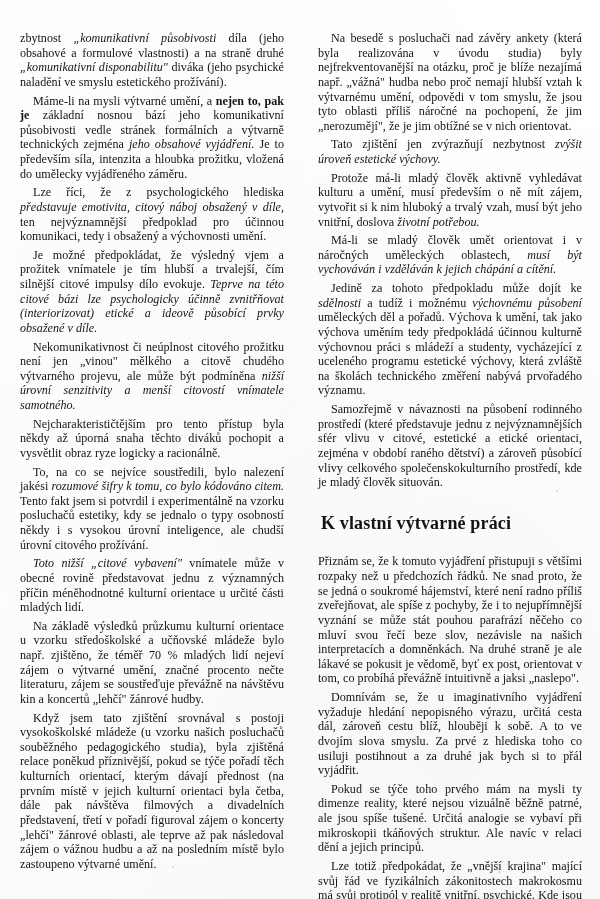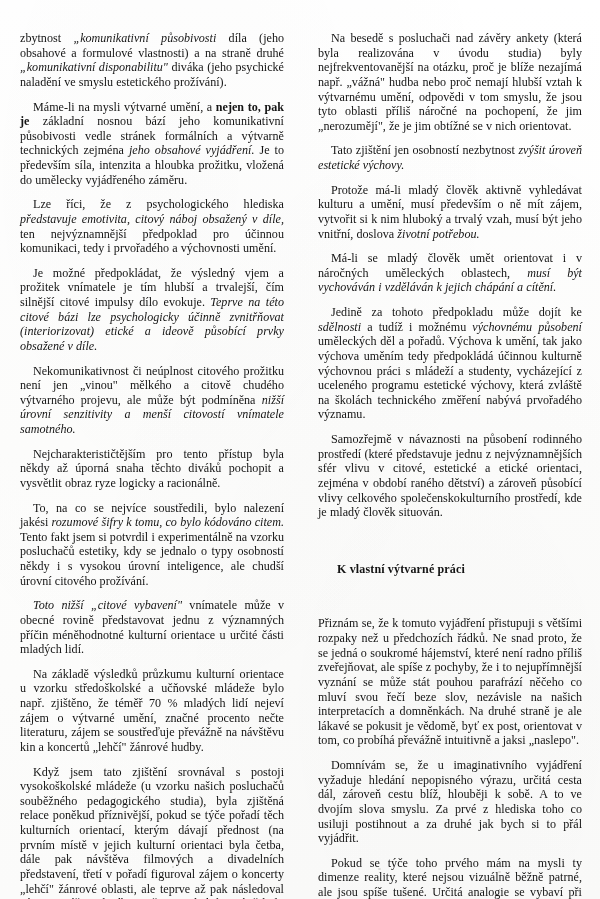--- a/index.html
+++ b/index.html
@@ -54,31 +54,31 @@
     text-indent: 13px;
     hyphens: manual;
     word-spacing: 0.1px;
     letter-spacing: 0.01px;
     color: #141414;
   }
   p.body.noindent {
     text-indent: 0;
   }
   p.body + p.body {
-    margin-top: 10px;
+    margin-top: 4px;
   }
   i, em {
     font-style: italic;
   }
   b, strong {
     font-weight: bold;
   }
   h2.section-heading {
-    margin: 16px;
-    font-size: 12px;
+    margin: 0;
+    font-size: 18px;
     line-height: 14.62px;
     font-weight: bold;
     text-align: left;
     text-indent: 3px;
     letter-spacing: 0.15px;
     color: #141414;
   }
   .spacer-before-heading { height: 26px; }
   .spacer-after-heading { height: 24px; }
 
@@ -99,33 +99,33 @@
   <div class="speck" style="left:378px; top:868px; width:3px; height:2px;"></div>
   <div class="speck" style="left:498px; top:871px; width:3px; height:2px;"></div>
   <div class="speck" style="left:172px; top:866px; width:2px; height:2px;"></div>
   <div class="speck" style="left:556px; top:490px; width:2px; height:2px;"></div>
 
   <div class="columns">
 
     <div class="col" id="left-col">
         <p class="body noindent"><span>zbytnost </span><i>„komunikativní působivosti</i><span> díla (jeho obsahové a formulové vlastnosti) a na straně druhé </span><i>„komunikativní disponabilitu"</i><span> diváka (jeho psychické naladění ve smyslu estetického prožívání).</span></p>
         <p class="body"><span>Máme-li na mysli výtvarné umění, a </span><b>nejen to, pak je</b><span> základní nosnou bází jeho komunikativní působivosti vedle stránek formálních a výtvarně technických zejména </span><i>jeho obsahové vyjádření.</i><span> Je to především síla, intenzita a hloubka prožitku, vložená do umělecky vyjádřeného záměru.</span></p>
-        <p class="body"><span>Lze říci, že z psychologického hlediska </span><i>představuje emotivita, citový náboj obsažený v díle,</i><span> ten nejvýznamnější předpoklad pro účinnou komunikaci, tedy i prvořadého a výchovnosti umění.</span></p>
+        <p class="body"><span>Lze říci, že z psychologického hlediska </span><i>představuje emotivita, citový náboj obsažený v díle,</i><span> ten nejvýznamnější předpoklad pro účinnou komunikaci, tedy i obsažený a výchovnosti umění.</span></p>
         <p class="body"><span>Je možné předpokládat, že výsledný vjem a prožitek vnímatele je tím hlubší a trvalejší, čím silnější citové impulsy dílo evokuje. </span><i>Teprve na této citové bázi lze psychologicky účinně zvnitřňovat (interiorizovat) etické a ideově působící prvky obsažené v díle.</i></p>
         <p class="body"><span>Nekomunikativnost či neúplnost citového prožitku není jen „vinou" mělkého a citově chudého výtvarného projevu, ale může být podmíněna </span><i>nižší úrovní senzitivity a menší citovostí vnímatele samotného.</i></p>
         <p class="body"><span>Nejcharakterističtějším pro tento přístup byla někdy až úporná snaha těchto diváků pochopit a vysvětlit obraz ryze logicky a racionálně.</span></p>
         <p class="body"><span>To, na co se nejvíce soustředili, bylo nalezení jakési </span><i>rozumové šifry k tomu, co bylo kódováno citem.</i><span> Tento fakt jsem si potvrdil i experimentálně na vzorku posluchačů estetiky, kdy se jednalo o typy osobností někdy i s vysokou úrovní inteligence, ale chudší úrovní citového prožívání.</span></p>
         <p class="body"><i>Toto nižší „citové vybavení"</i><span> vnímatele může v obecné rovině představovat jednu z významných příčin méněhodnotné kulturní orientace u určité části mladých lidí.</span></p>
         <p class="body"><span>Na základě výsledků průzkumu kulturní orientace u vzorku středoškolské a učňovské mládeže bylo např. zjištěno, že téměř 70 % mladých lidí nejeví zájem o výtvarné umění, značné procento nečte literaturu, zájem se soustřeďuje převážně na návštěvu kin a koncertů „lehčí" žánrové hudby.</span></p>
         <p class="body"><span>Když jsem tato zjištění srovnával s postoji vysokoškolské mládeže (u vzorku našich posluchačů souběžného pedagogického studia), byla zjištěná relace poněkud příznivější, pokud se týče pořadí těch kulturních orientací, kterým dávají přednost (na prvním místě v jejich kulturní orientaci byla četba, dále pak návštěva filmových a divadelních představení, třetí v pořadí figuroval zájem o koncerty „lehčí" žánrové oblasti, ale teprve až pak následoval zájem o vážnou hudbu a až na posledním místě bylo zastoupeno výtvarné umění.</span></p>
       </div>
 
     <div class="col" id="right-col">
         <p class="body"><span>Na besedě s posluchači nad závěry ankety (která byla realizována v úvodu studia) byly nejfrekventovanější na otázku, proč je blíže nezajímá např. „vážná" hudba nebo proč nemají hlubší vztah k výtvarnému umění, odpovědi v tom smyslu, že jsou tyto oblasti příliš náročné na pochopení, že jim „nerozumějí", že je jim obtížné se v nich orientovat.</span></p>
-        <p class="body"><span>Tato zjištění jen osobností nezbytnost </span><i>zvýšit úroveň estetické výchovy.</i></p>
+        <p class="body"><span>Tato zjištění jen zvýrazňují nezbytnost </span><i>zvýšit úroveň estetické výchovy.</i></p>
         <p class="body"><span>Protože má-li mladý člověk aktivně vyhledávat kulturu a umění, musí především o ně mít zájem, vytvořit si k nim hluboký a trvalý vzah, musí být jeho vnitřní, doslova </span><i>životní potřebou.</i></p>
         <p class="body"><span>Má-li se mladý člověk umět orientovat i v náročných uměleckých oblastech, </span><i>musí být vychováván i vzděláván k jejich chápání a cítění.</i></p>
         <p class="body"><span>Jedině za tohoto předpokladu může dojít ke </span><i>sdělnosti</i><span> a tudíž i možnému </span><i>výchovnému působení</i><span> uměleckých děl a pořadů. Výchova k umění, tak jako výchova uměním tedy předpokládá účinnou kulturně výchovnou práci s mládeží a studenty, vycházející z uceleného programu estetické výchovy, která zvláště na školách technického změření nabývá prvořadého významu.</span></p>
         <p class="body"><span>Samozřejmě v návaznosti na působení rodinného prostředí (které představuje jednu z nejvýznamnějších sfér vlivu v citové, estetické a etické orientaci, zejména v období raného dětství) a zároveň působící vlivy celkového společenskokulturního prostředí, kde je mladý člověk situován.</span></p>
         <div class="spacer-before-heading"></div>
         <h2 class="section-heading">K vlastní výtvarné práci</h2>
         <div class="spacer-after-heading"></div>
         <p class="body noindent"><span>Přiznám se, že k tomuto vyjádření přistupuji s většími rozpaky než u předchozích řádků. Ne snad proto, že se jedná o soukromé hájemství, které není radno příliš zveřejňovat, ale spíše z pochyby, že i to nejupřímnější vyznání se může stát pouhou parafrází něčeho co mluví svou řečí beze slov, nezávisle na našich interpretacích a domněnkách. Na druhé straně je ale lákavé se pokusit je vědomě, byť ex post, orientovat v tom, co probíhá převážně intuitivně a jaksi „naslepo".</span></p>
         <p class="body"><span>Domnívám se, že u imaginativního vyjádření vyžaduje hledání nepopisného výrazu, určitá cesta dál, zároveň cestu blíž, hlouběji k sobě. A to ve dvojím slova smyslu. Za prvé z hlediska toho co usiluji postihnout a za druhé jak bych si to přál vyjádřit.</span></p>
         <p class="body"><span>Pokud se týče toho prvého mám na mysli ty dimenze reality, které nejsou vizuálně běžně patrné, ale jsou spíše tušené. Určitá analogie se vybaví při mikroskopii tkáňových struktur. Ale navíc v relaci dění a jejich principů.</span></p>

